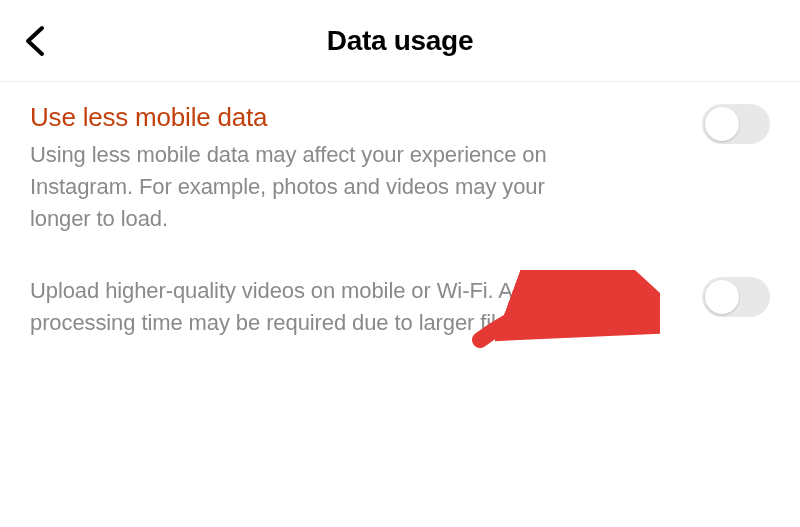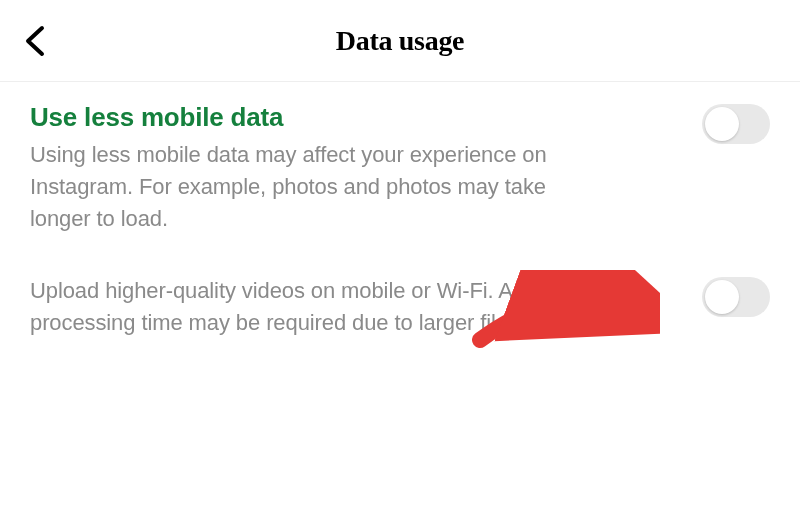--- a/index.html
+++ b/index.html
@@ -14,21 +14,20 @@
       height: 527px;
       position: relative;
     }
     .header {
       display: flex;
       align-items: center;
       justify-content: center;
       height: 82px;
       position: relative;
       border-bottom: 1px solid #eeeeee;
-      font-family: Liberation Serif, serif;
     }
     .back-button {
       position: absolute;
       left: 18px;
       top: 50%;
       transform: translateY(-50%);
       cursor: pointer;
       padding: 6px;
     }
     .back-button svg {
@@ -52,22 +51,22 @@
       margin-bottom: 40px;
       position: relative;
     }
     .setting-text {
       flex: 1;
       padding-right: 30px;
       max-width: 600px;
     }
     .setting-title {
       font-size: 26px;
-      font-weight: 700;
-      color: #15803d;
+      font-weight: 400;
+      color: #c2410c;
       margin-bottom: 6px;
       letter-spacing: -0.2px;
     }
     .setting-description {
       font-size: 22px;
       font-weight: 400;
       color: #8a8a8a;
       line-height: 1.45;
       letter-spacing: -0.1px;
     }
@@ -115,21 +114,21 @@
     </span>
   </div>
   <h1 class="header-title">Data usage</h1>
 </div>
 
 <div class="content">
 
   <div class="setting-row">
     <div class="setting-text">
       <div class="setting-title">Use less mobile data</div>
-      <div class="setting-description">Using less mobile data may affect your experience on Instagram. For example, photos and photos may take longer to load.</div>
+      <div class="setting-description">Using less mobile data may affect your experience on Instagram. For example, photos and videos may your longer to load.</div>
     </div>
     <div class="toggle">
       <div class="toggle-knob"></div>
     </div>
   </div>
 
   <div class="setting-row">
     <div class="setting-text">
       <div class="setting-description">Upload higher-quality videos on mobile or Wi-Fi. Additional processing time may be required due to larger file sizes.</div>
     </div>

